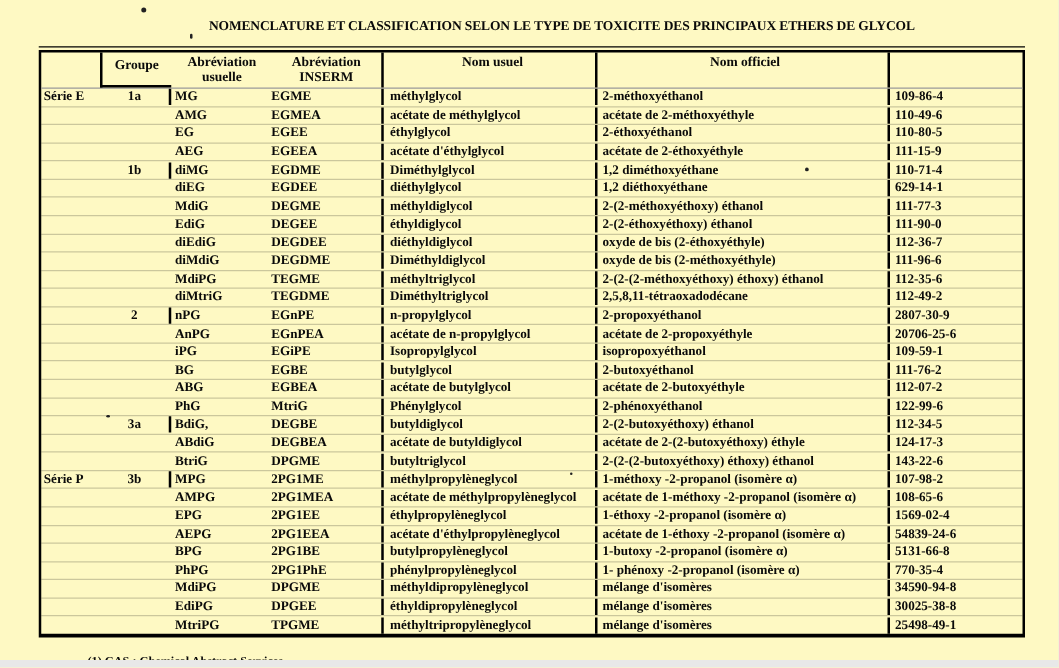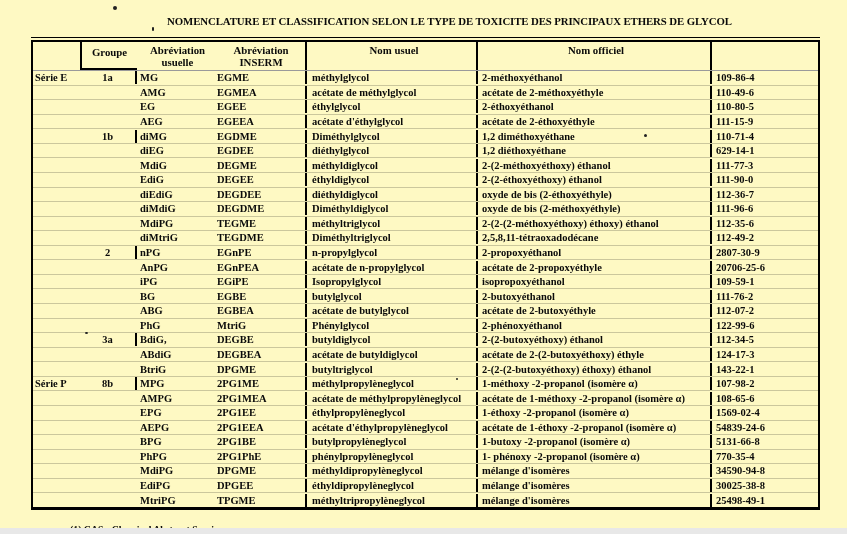--- a/index.html
+++ b/index.html
@@ -277,25 +277,25 @@
     <div class="c c6">acétate de 2-(2-butoxyéthoxy) éthyle</div>
     <div class="c c7">124-17-3</div>
   </div>
         <div class="row">
     <div class="c c1"></div>
     <div class="c c2"></div>
     <div class="c c3">BtriG</div>
     <div class="c c4">DPGME</div>
     <div class="c c5">butyltriglycol</div>
     <div class="c c6">2-(2-(2-butoxyéthoxy) éthoxy) éthanol</div>
-    <div class="c c7">143-22-1</div>
+    <div class="c c7">143-22-6</div>
   </div>
         <div class="row">
     <div class="c c1">Série P</div>
-    <div class="c c2">8b</div>
+    <div class="c c2">3b</div>
     <div class="c c3">MPG</div>
     <div class="c c4">2PG1ME</div>
     <div class="c c5">méthylpropylèneglycol</div>
     <div class="c c6">1-méthoxy -2-propanol (isomère α)</div>
     <div class="c c7">107-98-2</div>
   </div>
         <div class="row">
     <div class="c c1"></div>
     <div class="c c2"></div>
     <div class="c c3">AMPG</div>

